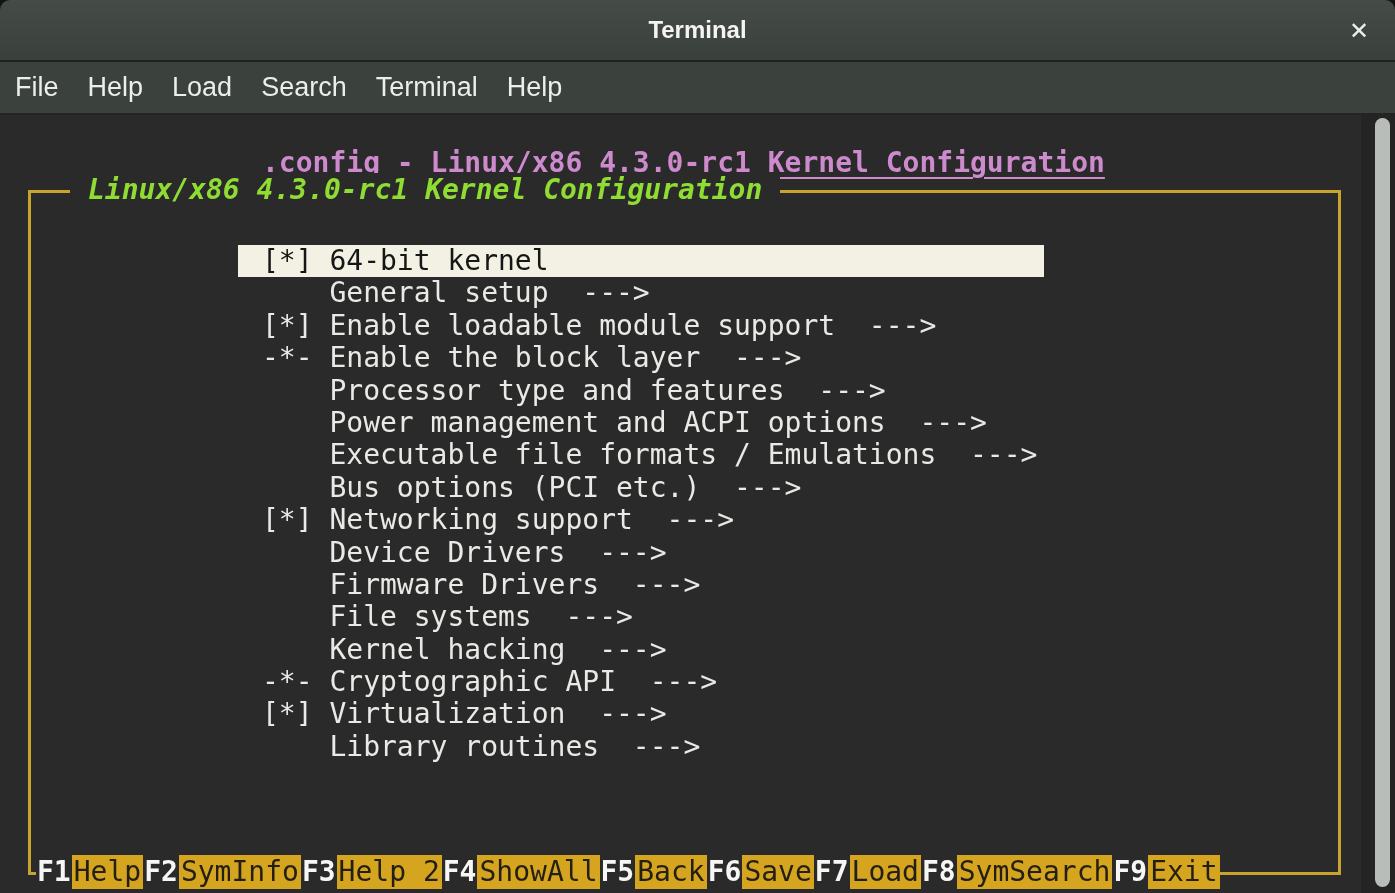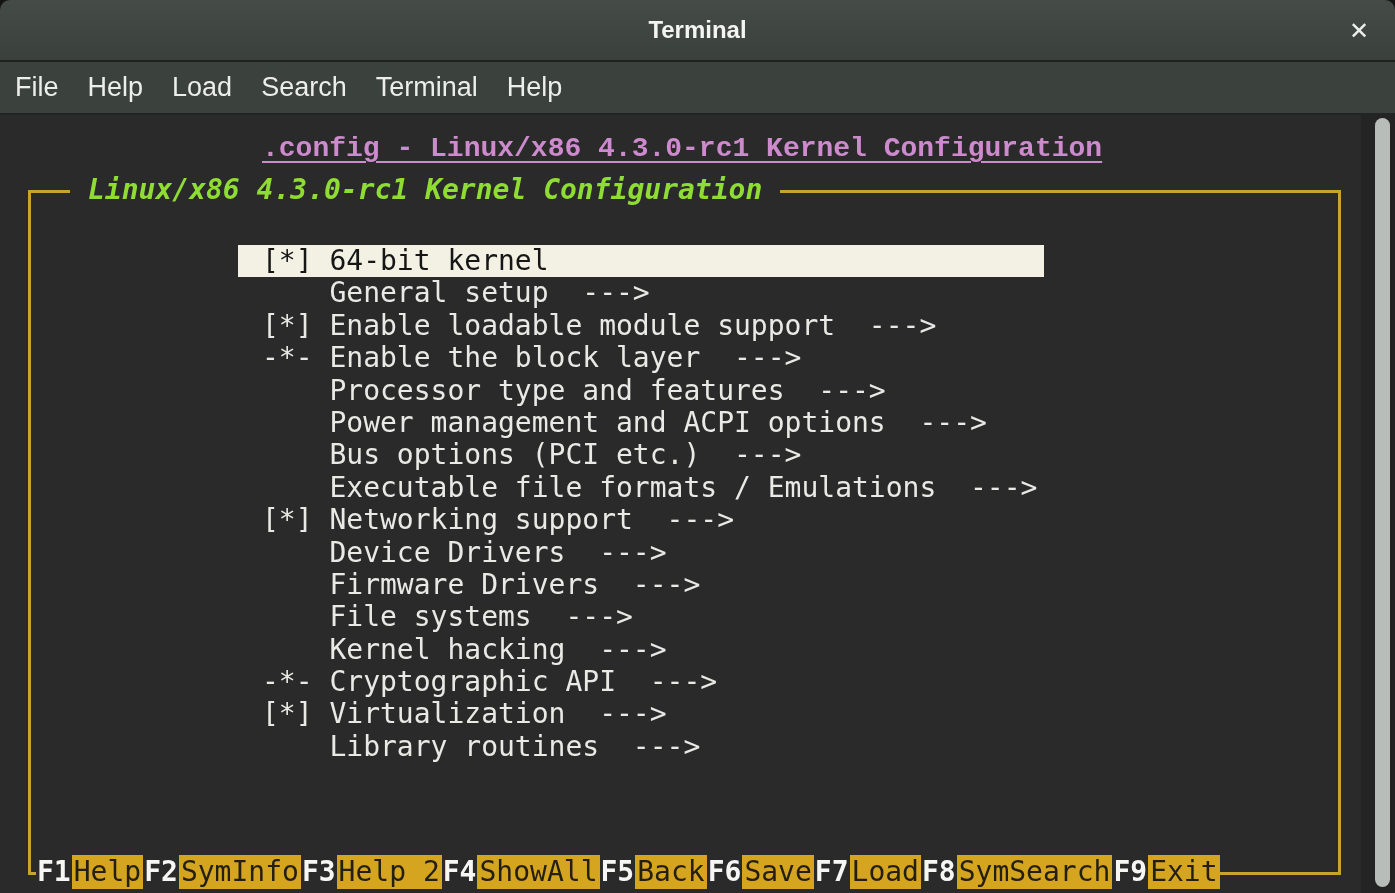--- a/index.html
+++ b/index.html
@@ -17,23 +17,23 @@
   
   .menubar{position:absolute;left:0;top:62px;width:1395px;height:53px;background:#3b413d;
     display:flex;align-items:center;gap:29px;padding-left:15px;box-sizing:border-box;
     border-bottom:2px solid #222524;}
   .menubar .mitem{color:#eceded;font-size:27px;}
 
   
   .terminal{position:absolute;left:0;top:115px;width:1395px;height:778px;background:#2a2a2b;
     font-family:"DejaVu Sans Mono","Liberation Mono",monospace;font-size:28px;color:#e9e9e5;}
 
-  .pink-header{position:absolute;left:262px;top:17px;height:34px;line-height:34px;
+  .pink-header{position:absolute;left:262px;top:31px;height:34px;line-height:34px;
     color:var(--c-pink);font-weight:bold;white-space:pre;
-    text-decoration:underline;text-decoration-thickness:2px;text-underline-offset:5px;font-family:Liberation Mono, monospace;}
+    text-decoration:underline;text-decoration-thickness:2px;text-underline-offset:5px;}
 
   .config-box{position:absolute;left:28px;top:75px;width:1307px;height:679px;
     border:3px solid var(--c-border);box-sizing:content-box;}
 
   .box-title{position:absolute;left:70px;top:58px;height:34px;line-height:34px;
     padding:0 18px;background:#2a2a2b;color:var(--c-green);font-weight:bold;white-space:pre;font-style:italic;}
 
   .menu-list{position:absolute;left:238px;top:130px;}
   .menu-row{height:32.4px;line-height:32.4px;padding-left:24px;white-space:pre;}
   .menu-row .txt{white-space:pre;}
@@ -78,22 +78,22 @@
     <div class="config-box"></div>
     <div class="box-title">Linux/x86 4.3.0-rc1 Kernel Configuration</div>
 
     <div class="menu-list">
         <div class="menu-row selected"><span class="txt">[*] 64-bit kernel</span></div>
         <div class="menu-row"><span class="txt">    General setup  ---&gt;</span></div>
         <div class="menu-row"><span class="txt">[*] Enable loadable module support  ---&gt;</span></div>
         <div class="menu-row"><span class="txt">-*- Enable the block layer  ---&gt;</span></div>
         <div class="menu-row"><span class="txt">    Processor type and features  ---&gt;</span></div>
         <div class="menu-row"><span class="txt">    Power management and ACPI options  ---&gt;</span></div>
+        <div class="menu-row"><span class="txt">    Executable file formats / Emulations  ---&gt;</span></div>
         <div class="menu-row"><span class="txt">    Bus options (PCI etc.)  ---&gt;</span></div>
-        <div class="menu-row"><span class="txt">    Executable file formats / Emulations  ---&gt;</span></div>
         <div class="menu-row"><span class="txt">[*] Networking support  ---&gt;</span></div>
         <div class="menu-row"><span class="txt">    Device Drivers  ---&gt;</span></div>
         <div class="menu-row"><span class="txt">    Firmware Drivers  ---&gt;</span></div>
         <div class="menu-row"><span class="txt">    File systems  ---&gt;</span></div>
         <div class="menu-row"><span class="txt">    Kernel hacking  ---&gt;</span></div>
         <div class="menu-row"><span class="txt">-*- Cryptographic API  ---&gt;</span></div>
         <div class="menu-row"><span class="txt">[*] Virtualization  ---&gt;</span></div>
         <div class="menu-row"><span class="txt">    Library routines  ---&gt;</span></div>
       </div>
 

